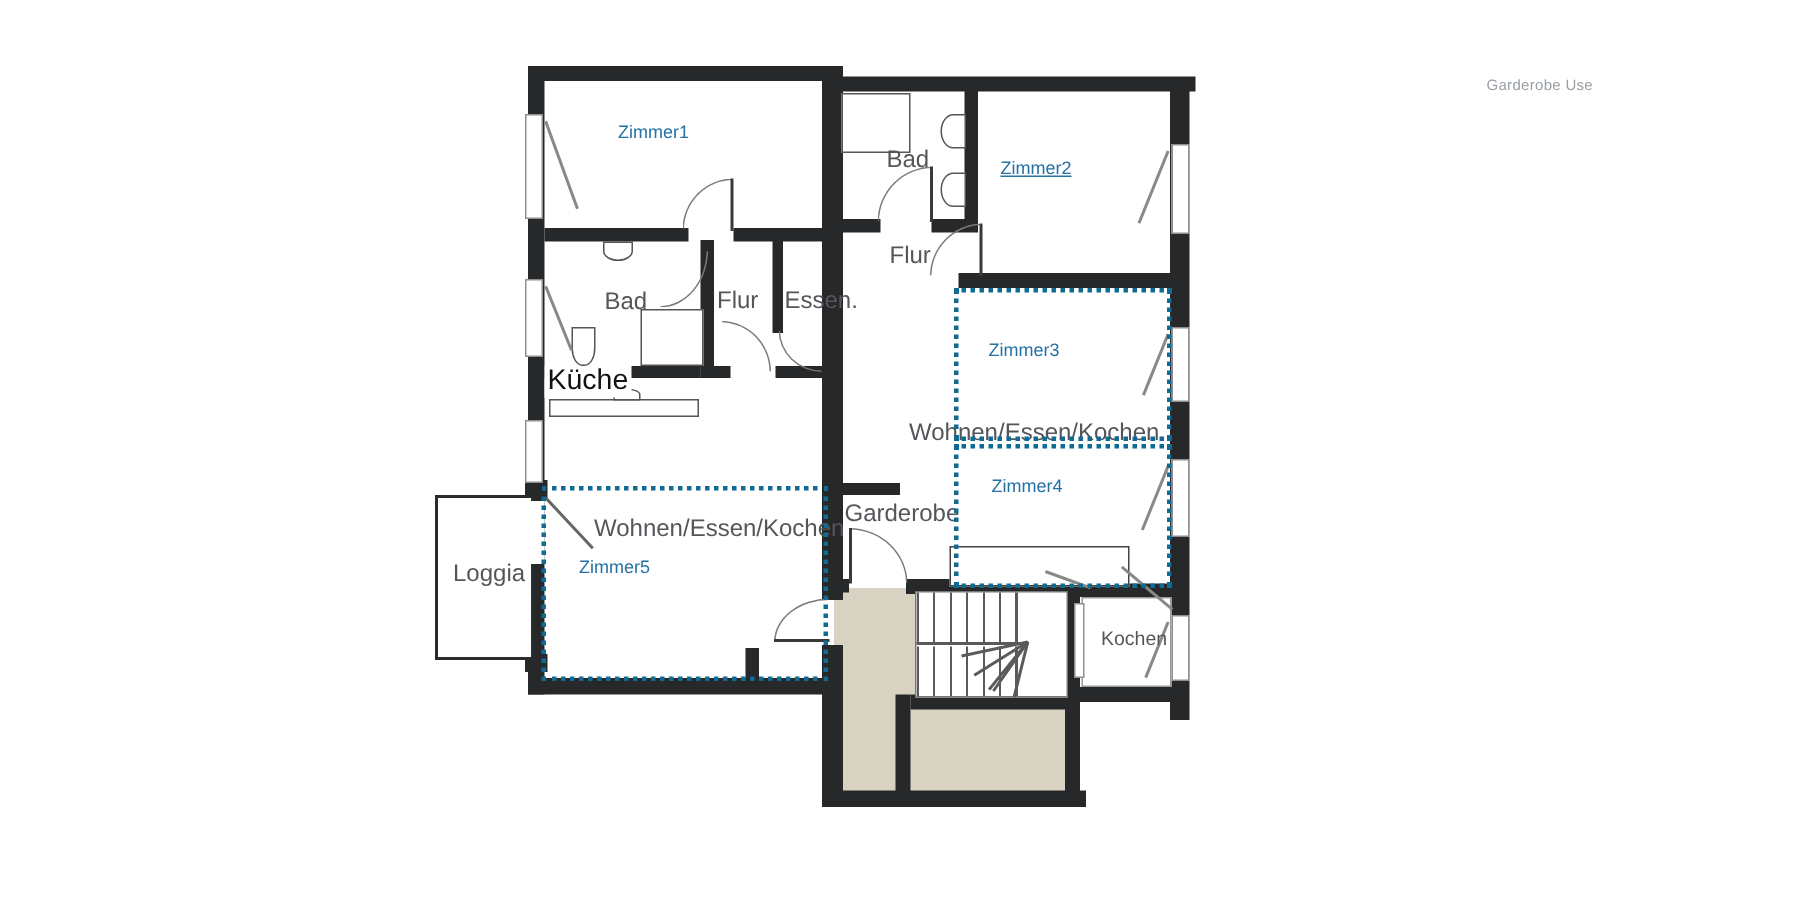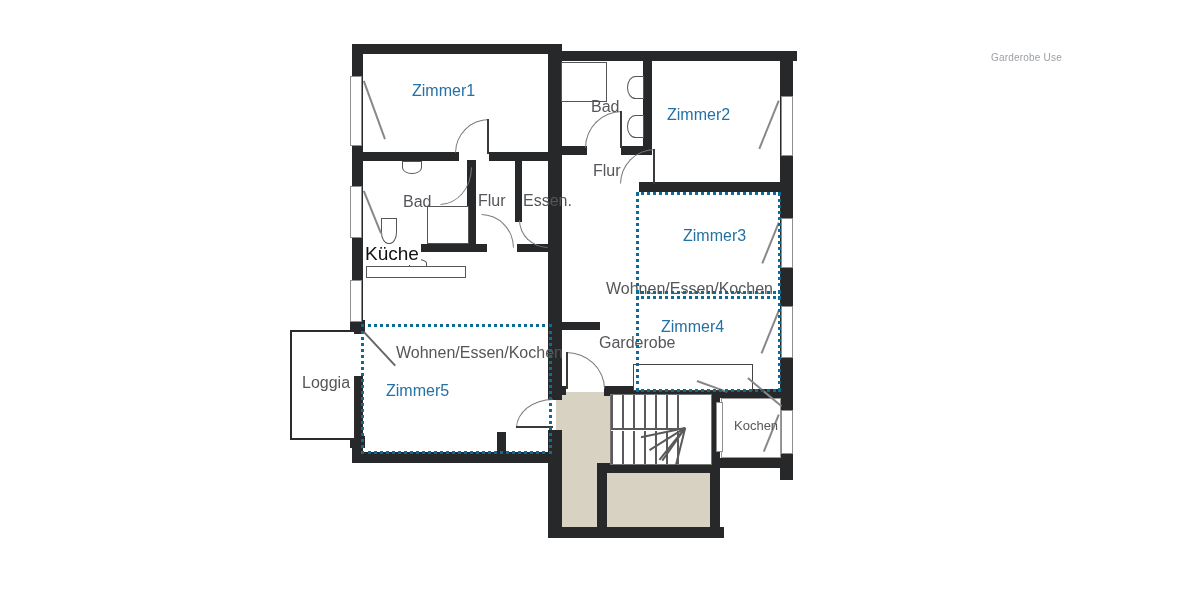--- a/index.html
+++ b/index.html
@@ -24,21 +24,21 @@
   
   .dotbox{position:absolute;border:3px dotted var(--annotation-dotted,#0f6a94);box-sizing:border-box;z-index:5;}
   
   .beige{position:absolute;background:var(--stairwell-fill,#d8d2c3);z-index:1;}
   .whiteroom{position:absolute;background:#fff;box-sizing:border-box;z-index:1;}
   
   .treads{position:absolute;background-image:repeating-linear-gradient(90deg,#5a5a5a 0 1.5px,transparent 1.5px 11px);z-index:2;}
   .fan{position:absolute;background:#5a5a5a;height:1.5px;transform-origin:100% 50%;z-index:2;}
   
   .lbl{position:absolute;z-index:4;white-space:nowrap;line-height:1.1;}
-  .blue{color:var(--room-label-blue,#2471a5);font-size:16px;}
+  .blue{color:var(--room-label-blue,#2471a5);font-size:12px;}
   .gray{color:var(--plan-label-gray,#54565a);font-size:16px;}
   .big{color:#121212;font-size:19px;background:#fff;padding:0 2px;z-index:4;}
   .wm{color:var(--watermark-gray,#9ba0a5);font-size:10px;letter-spacing:.2px;}
 </style>
 </head>
 <body>
 
 <div id="stage">
 
   <div class="beige" style="left:556px;top:392px;width:156px;height:140px;"></div>
@@ -132,30 +132,30 @@
   <div class="fan" style="left:643px;top:427px;width:42px;transform:rotate(-32deg);"></div>
   <div class="fan" style="left:645px;top:427px;width:40px;transform:rotate(-55deg);"></div>
   <div class="fan" style="left:647px;top:427px;width:38px;transform:rotate(-76deg);"></div>
   <div class="fan" style="left:644px;top:427px;width:41px;transform:rotate(-51deg);"></div>
 
   <div class="dotbox" style="left:636px;top:192px;width:145px;height:102px;"></div>
   <div class="dotbox" style="left:636px;top:296px;width:145px;height:96px;"></div>
   <div class="dotbox" style="left:361px;top:324px;width:191px;height:130px;"></div>
 
   <div class="lbl blue" style="left:412px;top:82px;">Zimmer1</div>
-  <div class="lbl blue" style="left:667px;top:106px;">Zimmer2</div>
-  <div class="lbl blue" style="left:659px;top:227px;margin-left:24px;">Zimmer3</div>
+  <div class="lbl blue" style="left:667px;top:106px;text-decoration:underline;">Zimmer2</div>
+  <div class="lbl blue" style="left:659px;top:227px;">Zimmer3</div>
   <div class="lbl blue" style="left:661px;top:318px;">Zimmer4</div>
-  <div class="lbl blue" style="left:386px;top:382px;text-align:center;">Zimmer5</div>
+  <div class="lbl blue" style="left:386px;top:372px;text-align:center;">Zimmer5</div>
   <div class="lbl gray" style="left:403px;top:193px;">Bad</div>
   <div class="lbl gray" style="left:478px;top:192px;">Flur</div>
   <div class="lbl gray" style="left:523px;top:192px;">Essen.</div>
   <div class="lbl gray" style="left:591px;top:98px;">Bad</div>
   <div class="lbl gray" style="left:593px;top:162px;">Flur</div>
   <div class="lbl big" style="left:363px;top:244px;">Küche</div>
   <div class="lbl gray" style="left:396px;top:344px;">Wohnen/Essen/Kochen</div>
   <div class="lbl gray" style="left:606px;top:280px;">Wohnen/Essen/Kochen</div>
-  <div class="lbl gray" style="left:563px;top:334px;margin-left:36px;">Garderobe</div>
+  <div class="lbl gray" style="left:563px;top:334px;">Garderobe</div>
   <div class="lbl gray" style="left:302px;top:374px;">Loggia</div>
   <div class="lbl gray" style="left:734px;top:419px;font-size:13px;">Kochen</div>
   <div class="lbl wm" style="left:991px;top:52px;">Garderobe Use</div>
 
 </div>
 
 </body></html>

